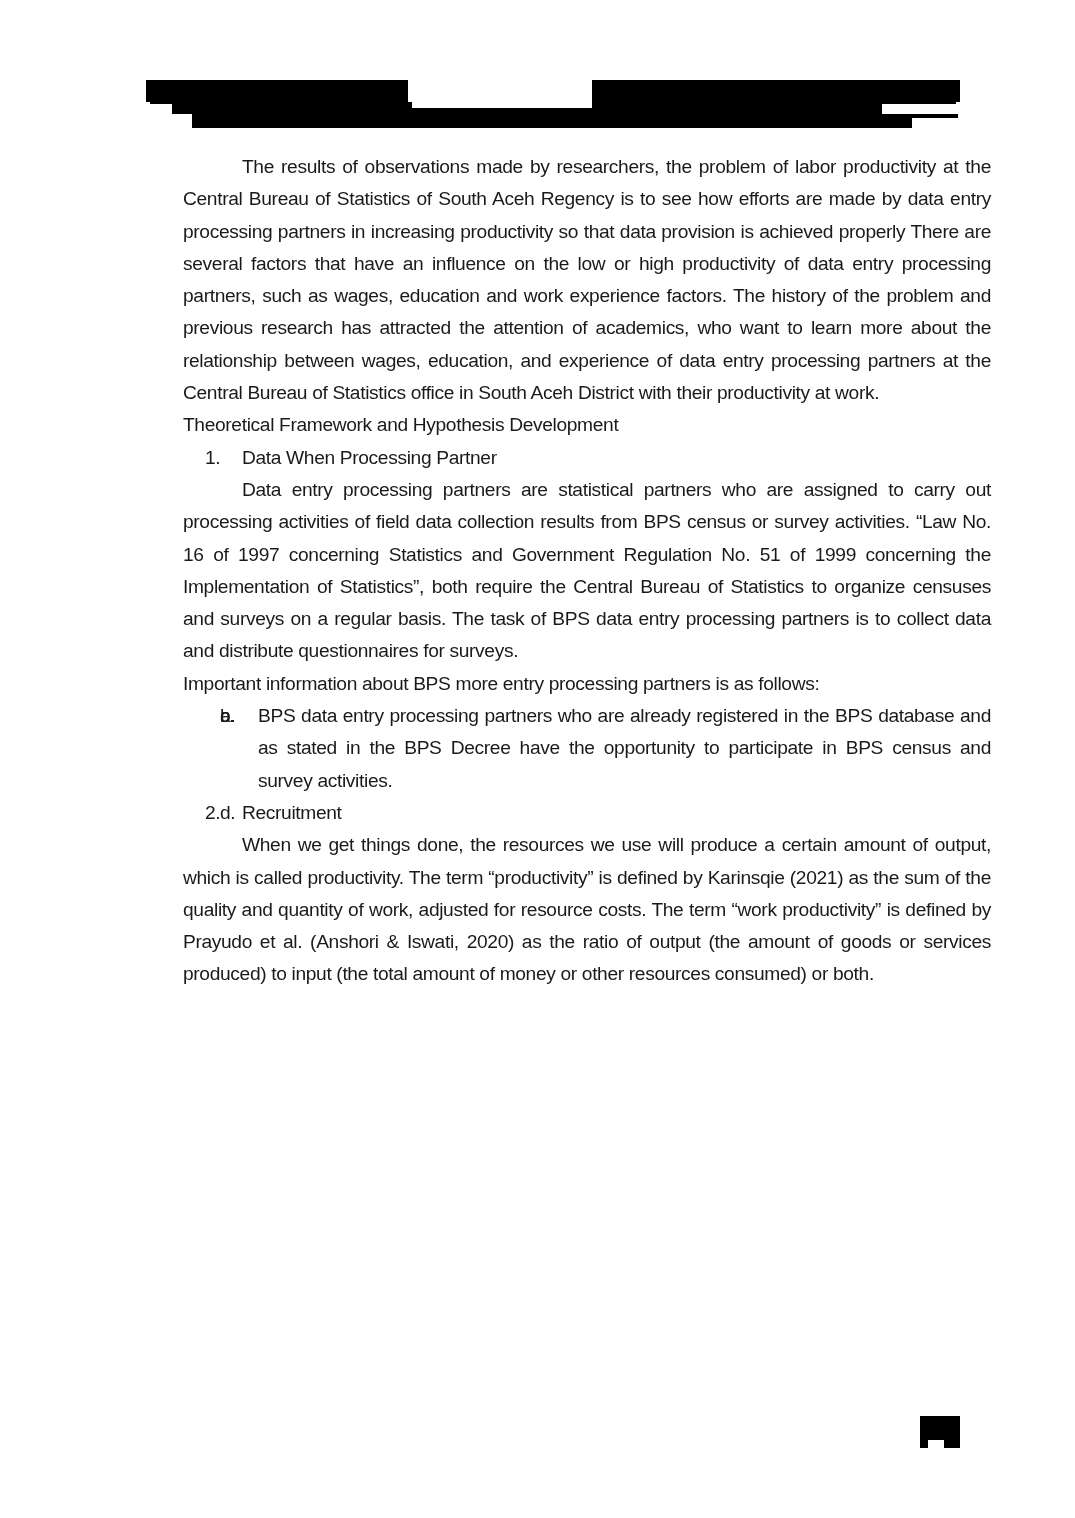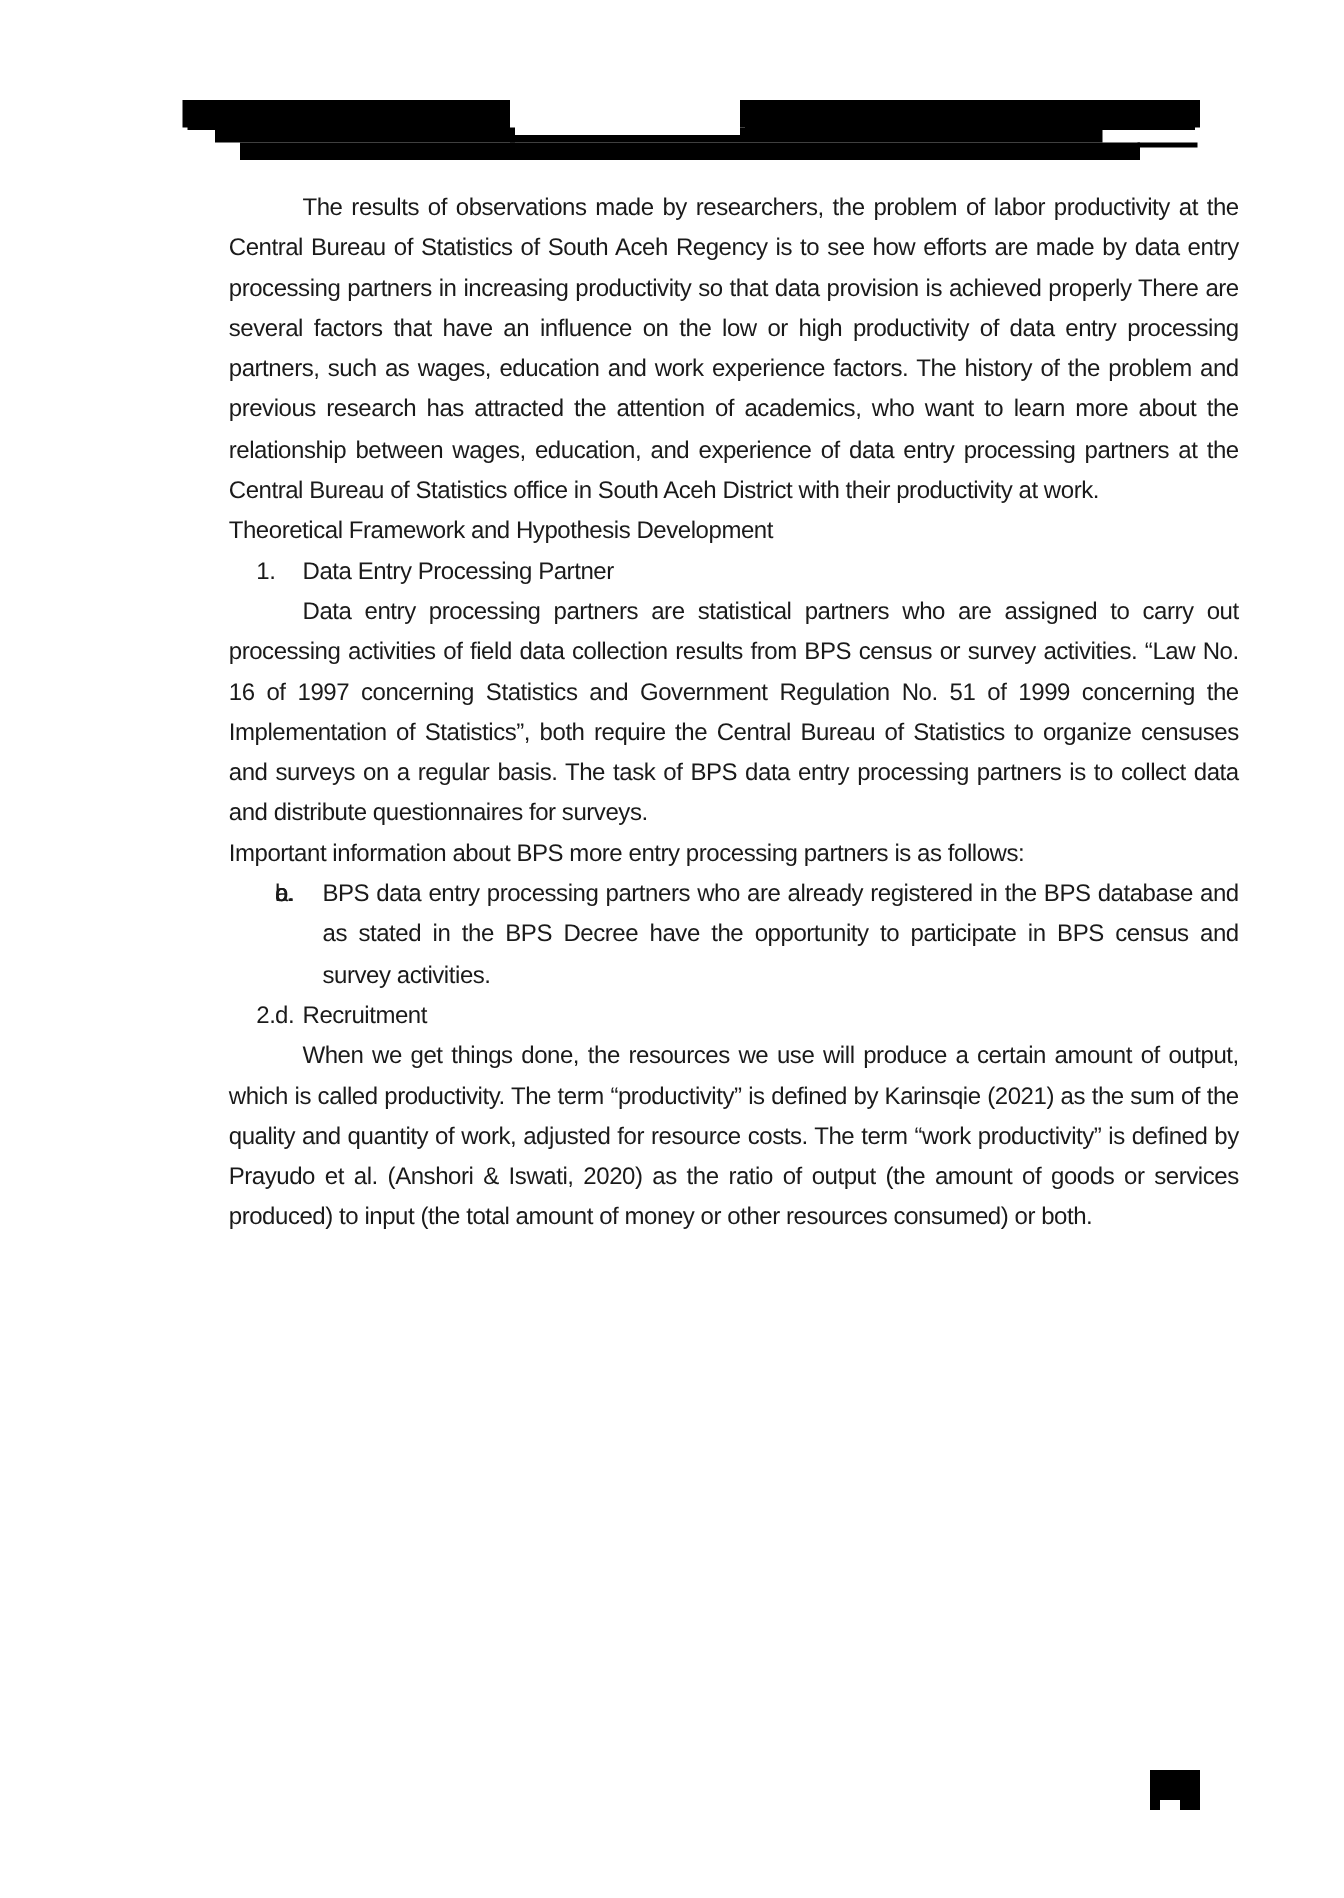--- a/index.html
+++ b/index.html
@@ -105,21 +105,21 @@
   <div class="redact-block" style="left:46px;top:34px;width:720px;height:14px;"></div>
   <div class="redact-block" style="left:764px;top:34px;width:48px;height:4px;"></div>
 </div>
 
 <div class="page-body">
   <p class="indent">The results of observations made by researchers, the problem of labor productivity at the Central Bureau of Statistics of South Aceh Regency is to see how efforts are made by data entry processing partners in increasing productivity so that data provision is achieved properly There are several factors that have an influence on the low or high productivity of data entry processing partners, such as wages, education and work experience factors. The history of the problem and previous research has attracted the attention of academics, who want to learn more about the relationship between wages, education, and experience of data entry processing partners at the Central Bureau of Statistics office in South Aceh District with their productivity at work.</p>
   <p class="plain">Theoretical Framework and Hypothesis Development</p>
 
   <div class="numbered">
     <span class="num">1.</span>
-    <span>Data Entry Processing Partner</span>
+    <span>Data When Processing Partner</span>
   </div>
   <p class="indent">Data entry processing partners are statistical partners who are assigned to carry out processing activities of field data collection results from BPS census or survey activities. “Law No. 16 of 1997 concerning Statistics and Government Regulation No. 51 of 1999 concerning the Implementation of Statistics”, both require the Central Bureau of Statistics to organize censuses and surveys on a regular basis. The task of BPS data entry processing partners is to collect data and distribute questionnaires for surveys.</p>
   <p class="plain">Important information about BPS more entry processing partners is as follows:</p>
 
   <ul class="alpha-list">
     <li class="alpha-item">
       <span class="marker">a.</span>
     </li>
     <li class="alpha-item">
       <span class="marker">b.</span>

